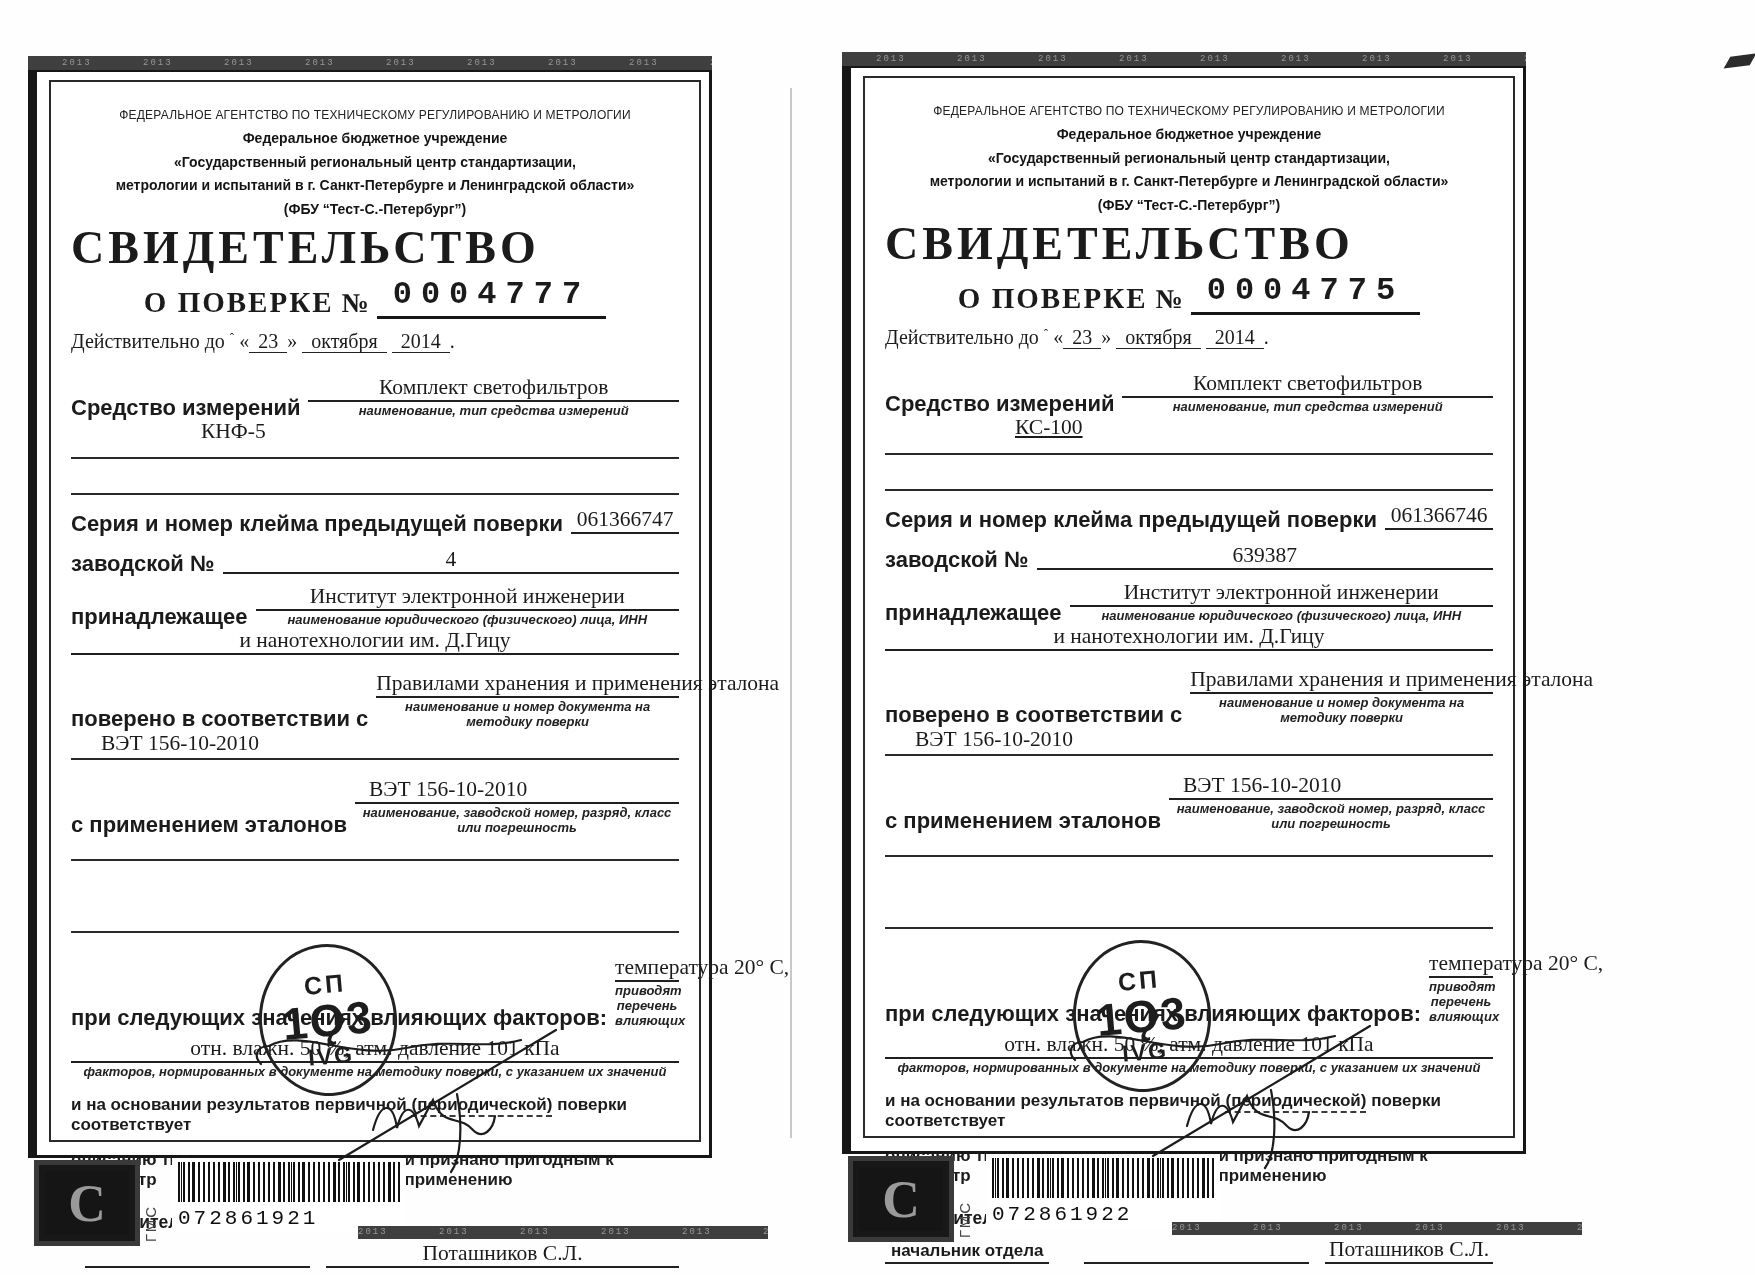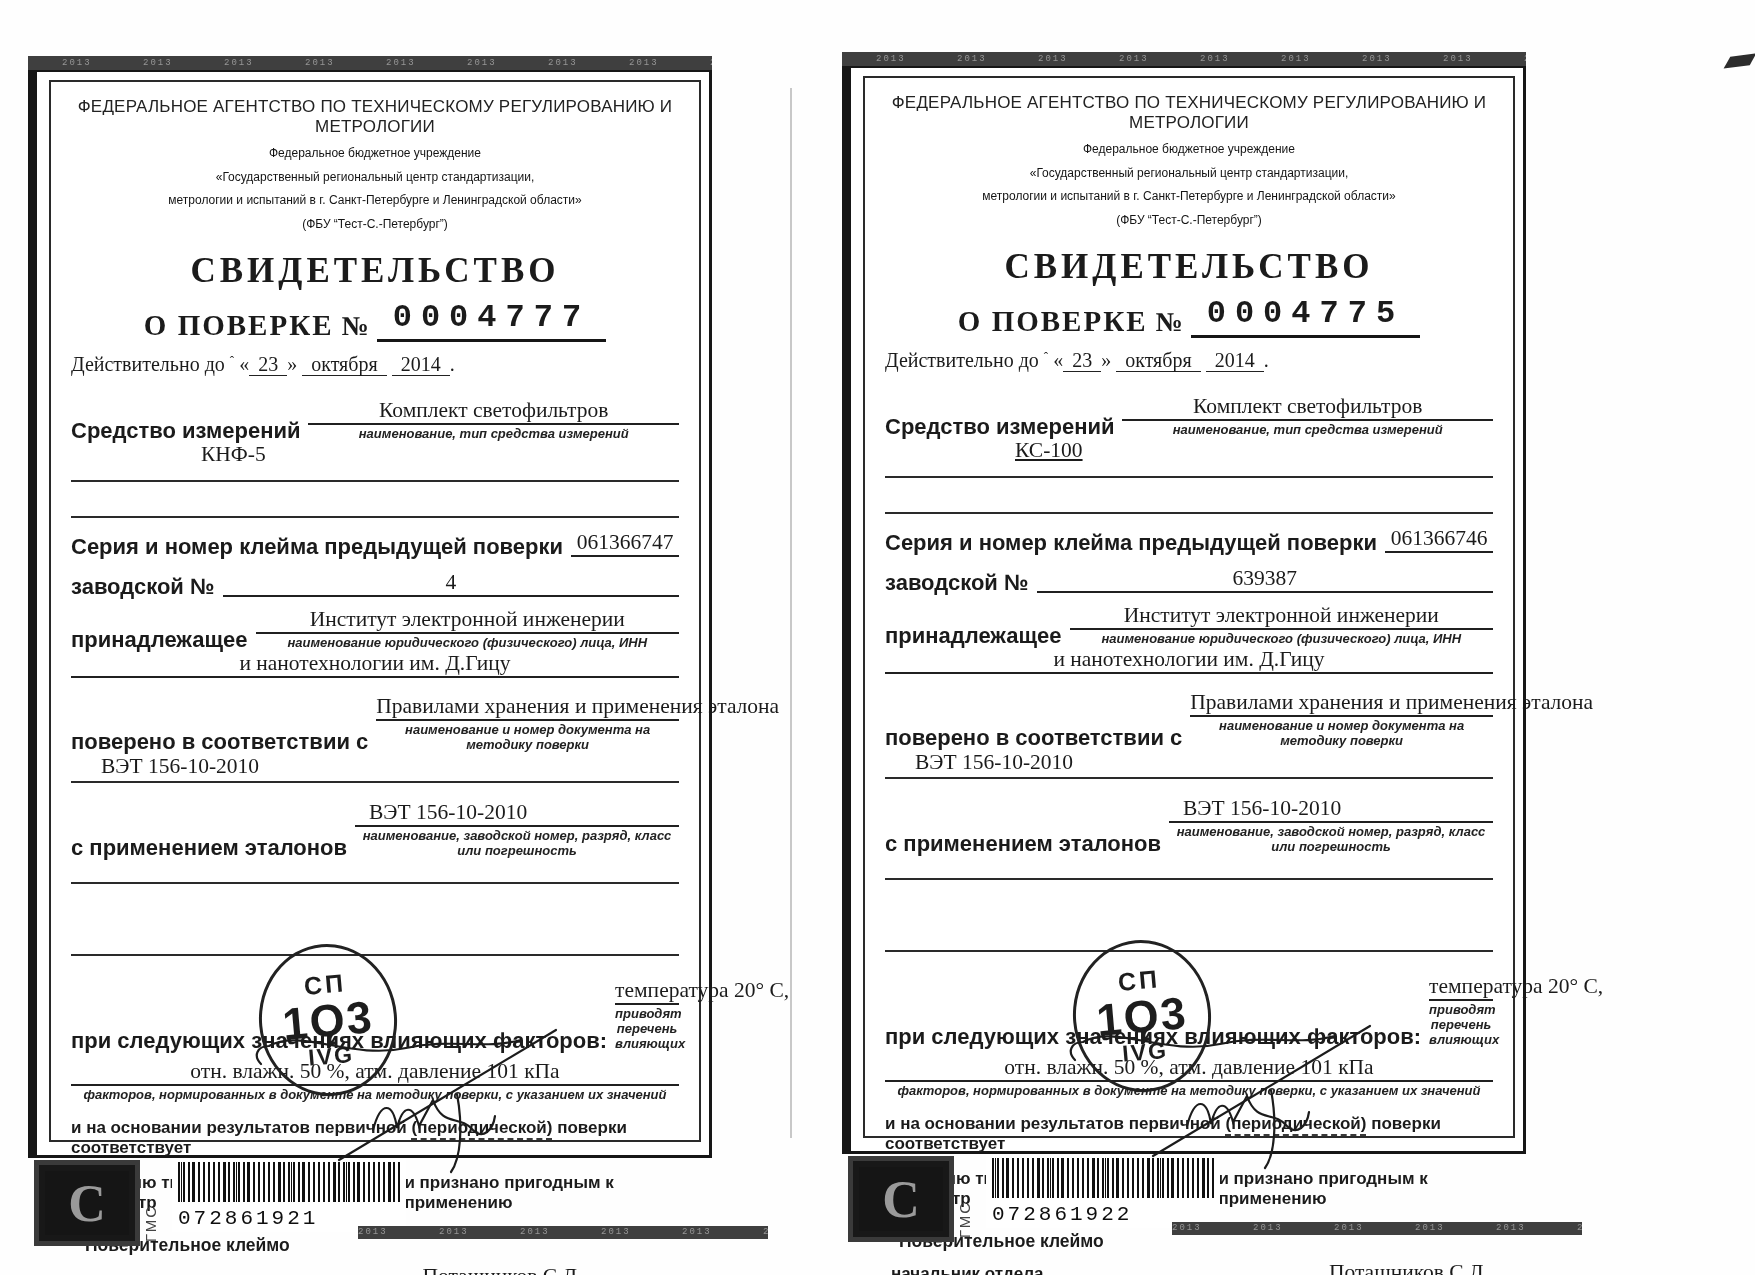--- a/index.html
+++ b/index.html
@@ -15,25 +15,25 @@
           font-size:9px; line-height:14px; height:14px; letter-spacing:2px; word-spacing:44px;
           white-space:nowrap; overflow:hidden; }
   .band-top { width:100%; padding-left:34px; box-sizing:border-box; }
 
   .outer { border:3px solid #161616; border-left-width:9px; border-top-width:2px;
            height:1088px; background:#fff; padding:8px 8px 0 12px; box-sizing:border-box; }
   .inner { border:2px solid #2a2a2a; height:1062px; padding:10px 20px 0 20px;
            position:relative; box-sizing:border-box; }
 
   
-  .agency { font-size:17px; text-align:center; letter-spacing:.2px; margin-top:5px; color:#222; }
-  .org { font-size:12px; font-weight:normal; text-align:center; line-height:23.5px; color:#141414; }
+  .agency { font-size:12px; text-align:center; letter-spacing:.2px; margin-top:16px; color:#222; }
+  .org { font-size:14px; font-weight:bold; text-align:center; line-height:23.5px; color:#141414; }
   .org-first { margin-top:5px; }
-  .title { font-family:"Liberation Serif", serif; font-weight:bold; font-size:35px;
-           letter-spacing:4px; text-align:center; margin-top:10px; line-height:50px; }
+  .title { font-family:"Liberation Serif", serif; font-weight:bold; font-size:46px;
+           letter-spacing:4px; margin-top:2px; line-height:50px; }
   .subtitle-row { display:flex; align-items:flex-end; justify-content:center; gap:8px; margin-top:3px; }
   .subtitle { font-family:"Liberation Serif", serif; font-weight:bold; font-size:29px; letter-spacing:2px; }
   .numsign  { font-family:"Liberation Serif", serif; font-weight:bold; font-size:27px; }
   .number   { font-family:"Liberation Mono", monospace; font-weight:bold; font-size:32px;
               letter-spacing:9px; border-bottom:3px solid #161616; padding:0 16px 3px 16px; }
   .valid-row { font-family:"Liberation Serif", serif; font-size:20px; 
                margin:11px 34px 0 0; white-space:nowrap; }
   .valid-row .u { border-bottom:1.5px solid #222; padding:0 9px; }
   .caret { font-size:13px; vertical-align:top; }
 

